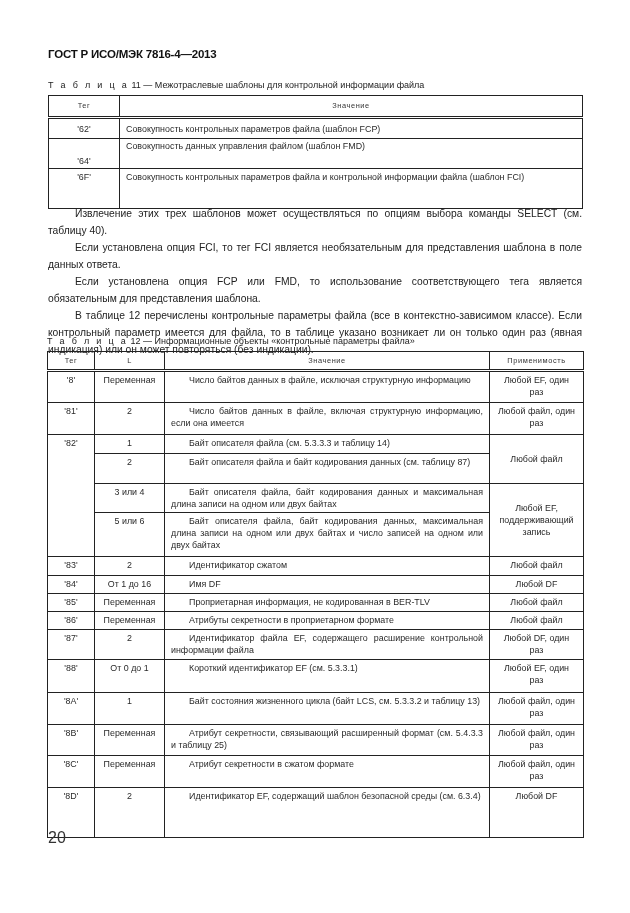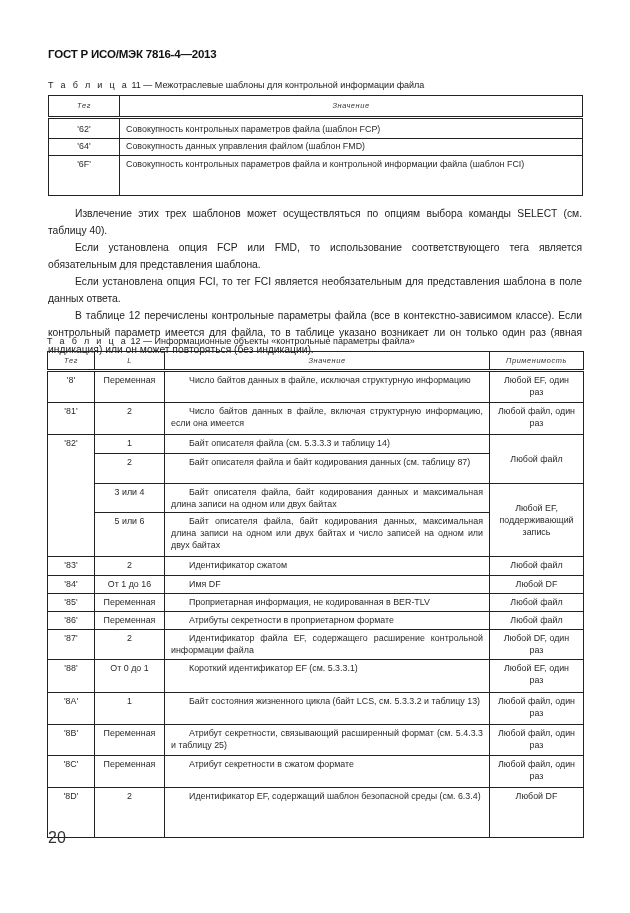--- a/index.html
+++ b/index.html
@@ -4,21 +4,21 @@
 <style>
   html, body { margin:0; padding:0; background:#ffffff; }
   body { width:630px; height:913px; position:relative; overflow:hidden;
          font-family:"Liberation Sans", sans-serif; color:#1e1e1e; }
   .abs { position:absolute; }
   .doc-title { left:48px; top:48px; font-size:11.5px; font-weight:bold; letter-spacing:-0.2px; color:#111; }
   .caption { font-size:9px; color:#222; white-space:nowrap; }
   .caption .spaced { letter-spacing:2.3px; }
   table { border-collapse:collapse; position:absolute; table-layout:fixed; }
   td, th { border:1px solid #222; font-size:8.9px; line-height:12px; vertical-align:top; padding:2px 6px 2px 6px; color:#2a2a2a; font-weight:normal; }
-  th { font-size:7.4px; letter-spacing:0.6px; text-align:center; vertical-align:middle; color:#333;font-style:italic; }
+  th { font-size:7.4px; letter-spacing:0.6px; text-align:center; vertical-align:middle; color:#333; }
   thead tr { border-bottom:3px double #222; }
   .c { text-align:center; }
   .just { text-align:justify; }
   .ind { text-indent:18px; }
   #t11 { left:48px; top:95px; width:534px; }
   #t12 { left:47px; top:351px; width:536px; }
   .para { left:48px; width:534px; font-size:10.3px; line-height:17px; color:#222; text-align:justify; }
   .para p { margin:0; text-indent:27px; }
   .page-num { left:48px; top:829px; font-size:16px; color:#333; }
   .tail { position:absolute; top:822px; width:1px; height:6px; background:#222; }
@@ -42,34 +42,34 @@
       <th>Тег</th>
       <th>Значение</th>
     </tr>
   </thead>
   <tbody>
     <tr style="height:21px;">
       <td class="c" style="vertical-align:middle">'62'</td>
       <td style="vertical-align:middle">Совокупность контрольных параметров файла (шаблон FCP)</td>
     </tr>
     <tr style="height:17px;">
-      <td class="c" style="padding-top:1px;padding-bottom:1px">'64'</td>
+      <td class="c" style="padding-top:16px;padding-bottom:1px">'64'</td>
       <td style="padding-top:1px;padding-bottom:1px">Совокупность данных управления файлом (шаблон FMD)</td>
     </tr>
     <tr style="height:40px;">
       <td class="c">'6F'</td>
       <td class="just">Совокупность контрольных параметров файла и контрольной информации файла (шаблон FCI)</td>
     </tr>
   </tbody>
 </table>
 
 <div class="abs para" style="top:205px;">
   <p>Извлечение этих трех шаблонов может осуществляться по опциям выбора команды SELECT (см. таблицу 40).</p>
+  <p>Если установлена опция FCI, то тег FCI является необязательным для представления шаблона в поле данных ответа.</p>
   <p>Если установлена опция FCP или FMD, то использование соответствующего тега является обязательным для представления шаблона.</p>
-  <p>Если установлена опция FCI, то тег FCI является необязательным для представления шаблона в поле данных ответа.</p>
   <p>В таблице 12 перечислены контрольные параметры файла (все в контекстно-зависимом классе). Если контрольный параметр имеется для файла, то в таблице указано возникает ли он только один раз (явная индикация) или он может повторяться (без индикации).</p>
 </div>
 
 <div class="abs caption" style="left:47px; top:336px;">
   <span class="spaced">Т а б л и ц а</span><span> 12 — Информационные объекты «контрольные параметры файла»</span>
 </div>
 
 <table id="t12">
   <colgroup>
     <col style="width:47px">

